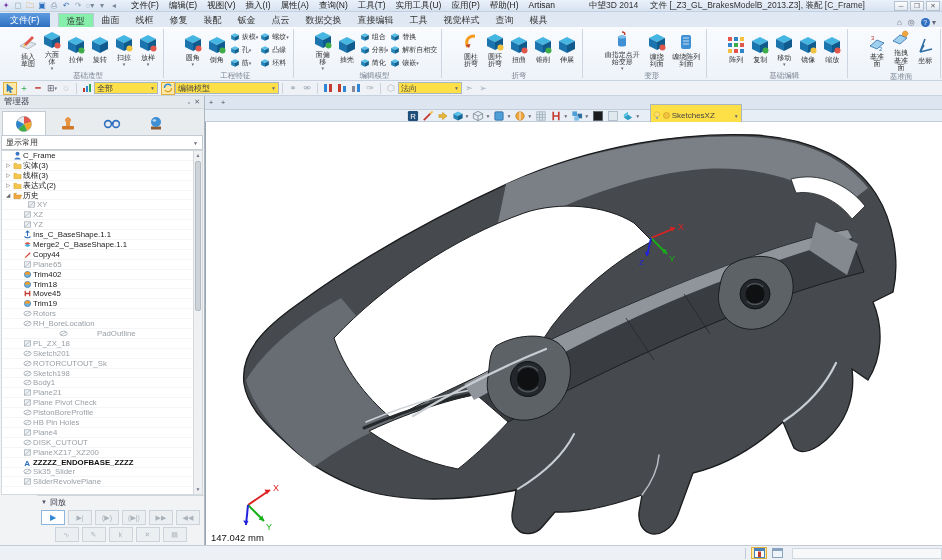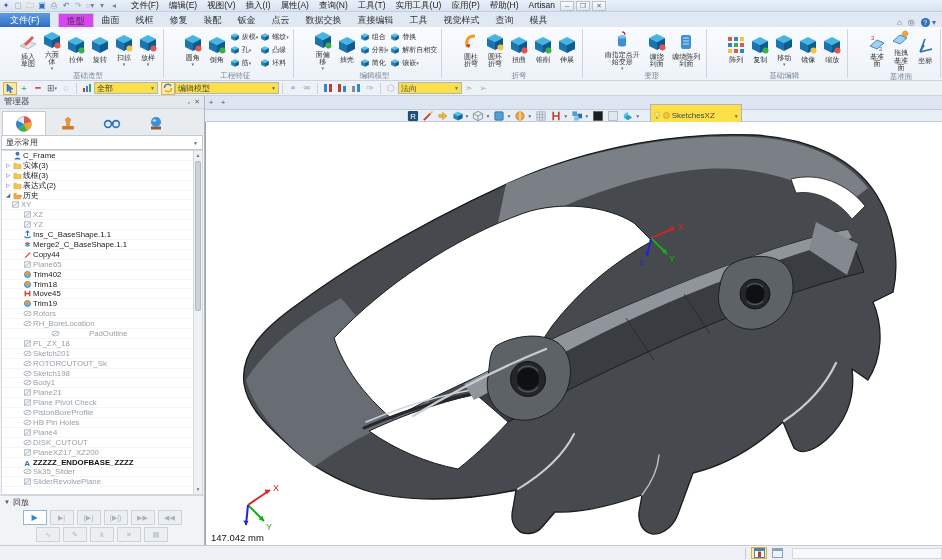--- a/index.html
+++ b/index.html
@@ -20,21 +20,21 @@
   .winbtn { width:14px; height:10px; margin-right:2px; border:1px solid #b6c2d0;
     background:linear-gradient(#fdfdfd,#e2e8f0); font-size:6.5px; line-height:8px;
     text-align:center; color:#556; }
 
   
   #tabrow { left:0; top:12px; width:942px; height:15px; background:#e0e9f3;
     display:flex; align-items:flex-end; }
   .filetab { background:linear-gradient(#5d9be0,#2f6fc0); color:#fff; padding:1px 10px;
     height:14px; line-height:12px; margin-right:8px; }
   .rtab { padding:1px 8px; height:14px; line-height:12px; color:#333; }
-  .rtab.active { background:#d946ef; border:1px solid #bcc8d6; border-bottom:none; }
+  .rtab.active { background:#86efac; border:1px solid #bcc8d6; border-bottom:none; }
   #tabrow .spacer { flex:1; }
   .tr-ico { font-size:8px; margin-right:6px; color:#667; }
   .help-ball { display:inline-block; width:9px; height:9px; border-radius:50%;
     background:#2f6fc0; color:#fff; font-size:7px; line-height:9px; text-align:center; }
 
   
   #ribbon { left:0; top:27px; width:942px; height:54px;
     background:linear-gradient(#f9fbfe,#eef3f9); border-bottom:1px solid #c9d3df;
     display:flex; overflow:hidden; }
   .rib-group { display:flex; flex-direction:column; height:54px;margin-left:14px; }
@@ -100,21 +100,21 @@
   .tree-row.gray { color:#9aa0a6; }
   .tree-row.bold { font-weight:bold; color:#111; }
   .tree-row .exp { width:8px; font-size:5.5px; color:#666; text-align:center; }
   .tree-row .ticon { width:11px; display:flex; justify-content:center; }
   .tree-sb { position:absolute; right:0; top:0; bottom:0; width:9px; background:#eef0f2;
     border-left:1px solid #d4d9de; }
   .tree-sb .arr { height:9px; font-size:5px; text-align:center; color:#778; line-height:9px; }
   .tree-sb .thumb { position:absolute; left:1px; right:1px; top:10px; height:150px;
     background:#cdd3d9; border:1px solid #b2bac2; border-radius:2px; }
   .tree-sb .arr.bottom { position:absolute; bottom:0; left:0; right:0; }
-  #replay { background:#f1f3f5; border-top:1px solid #cfd6dd; padding-bottom:3px; }
+  #replay { background:#f1f3f5; border-top:1px solid #cfd6dd; padding-bottom:3px;margin-left:37px; }
   #replay .rp-title { height:12px; display:flex; align-items:center; padding:0 4px;
     font-size:8px; color:#334; }
   #replay .rp-title .tri { font-size:6px; margin-right:3px; color:#556; }
   .rp-row { display:flex; justify-content:center; gap:3px; margin-top:2px; }
   .rp-btn { width:24px; height:15px; border:1px solid #ccd3da; background:#eceff2;
     color:#aab2ba; font-size:7px; display:flex; align-items:center; justify-content:center; }
   .rp-btn.enabled { background:#fff; border-color:#8fb6dd; color:#2f86d4; font-size:8px; }
 
   
   #statusbar { left:0; top:545px; width:942px; height:15px; background:#edf1f5;
@@ -144,20 +144,24 @@
       <span>视图(V)</span>
       <span>插入(I)</span>
       <span>属性(A)</span>
       <span>查询(N)</span>
       <span>工具(T)</span>
       <span>实用工具(U)</span>
       <span>应用(P)</span>
       <span>帮助(H)</span>
       <span>Artisan</span>
     </div>
+  <div class="title">
+    <span>中望3D 2014</span>&nbsp;&nbsp;&nbsp;&nbsp;
+    <span>文件 [_Z3_GL_BrakesModelB_2013.Z3], 装配 [C_Frame]</span>
+  </div>
   <div class="winbtn">─</div>
   <div class="winbtn">❐</div>
   <div class="winbtn">✕</div>
 </div>
 
 <div id="tabrow" class="abs">
   <div class="filetab">文件(F)</div>
   <div id="rtabs" style="display:flex">
       <div class="rtab active">造型</div>
       <div class="rtab">曲面</div>
@@ -788,21 +792,21 @@
         </div>
         <div class="tree-row" style="padding-left: 2px;">
           <span class="exp">◢</span>
           <span class="ticon">
             <svg width="9" height="9" viewBox="0 0 10 10">
               <path d="M1 3 L1 8.5 L8 8.5 L9.5 4.5 L3.5 4.5 L3 3.5 L4 2.5 L2 2.5 Z" fill="#f0a93c" stroke="#c07d1e" stroke-width="0.5"></path>
             </svg>
           </span>
           <span>历史</span>
         </div>
-        <div class="tree-row gray" style="padding-left: 0;">
+        <div class="tree-row gray" style="padding-left: 16px;">
           <span class="exp"></span>
           <span class="ticon">
             <svg width="9" height="9" viewBox="0 0 10 10">
               <rect x="1.5" y="2" width="7" height="6" fill="#eef1f4" stroke="#9aa4ae" stroke-width="0.7"></rect>
               <path d="M1.5 8 L8.5 2" stroke="#9aa4ae" stroke-width="0.7"></path>
             </svg>
           </span>
           <span>XY</span>
         </div>
         <div class="tree-row gray" style="padding-left: 12px;">
@@ -916,21 +920,21 @@
         <div class="tree-row gray" style="padding-left: 12px;">
           <span class="exp"></span>
           <span class="ticon">
             <svg width="9" height="9" viewBox="0 0 10 10">
               <ellipse cx="5" cy="5" rx="4" ry="2.6" fill="none" stroke="#a8b0b8" stroke-width="1"></ellipse>
               <path d="M2 6.5 L8 3.5" stroke="#a8b0b8" stroke-width="0.8"></path>
             </svg>
           </span>
           <span>RH_BoreLocation</span>
         </div>
-        <div class="tree-row gray" style="padding-left: 12px; gap: 28px;">
+        <div class="tree-row gray" style="padding-left: 20px; gap: 28px;">
           <span class="exp"></span>
           <span class="ticon">
             <svg width="9" height="9" viewBox="0 0 10 10">
               <ellipse cx="5" cy="5" rx="4" ry="2.6" fill="none" stroke="#a8b0b8" stroke-width="1"></ellipse>
               <path d="M2 6.5 L8 3.5" stroke="#a8b0b8" stroke-width="0.8"></path>
             </svg>
           </span>
           <span>PadOutline</span>
         </div>
         <div class="tree-row gray" style="padding-left: 12px;">

